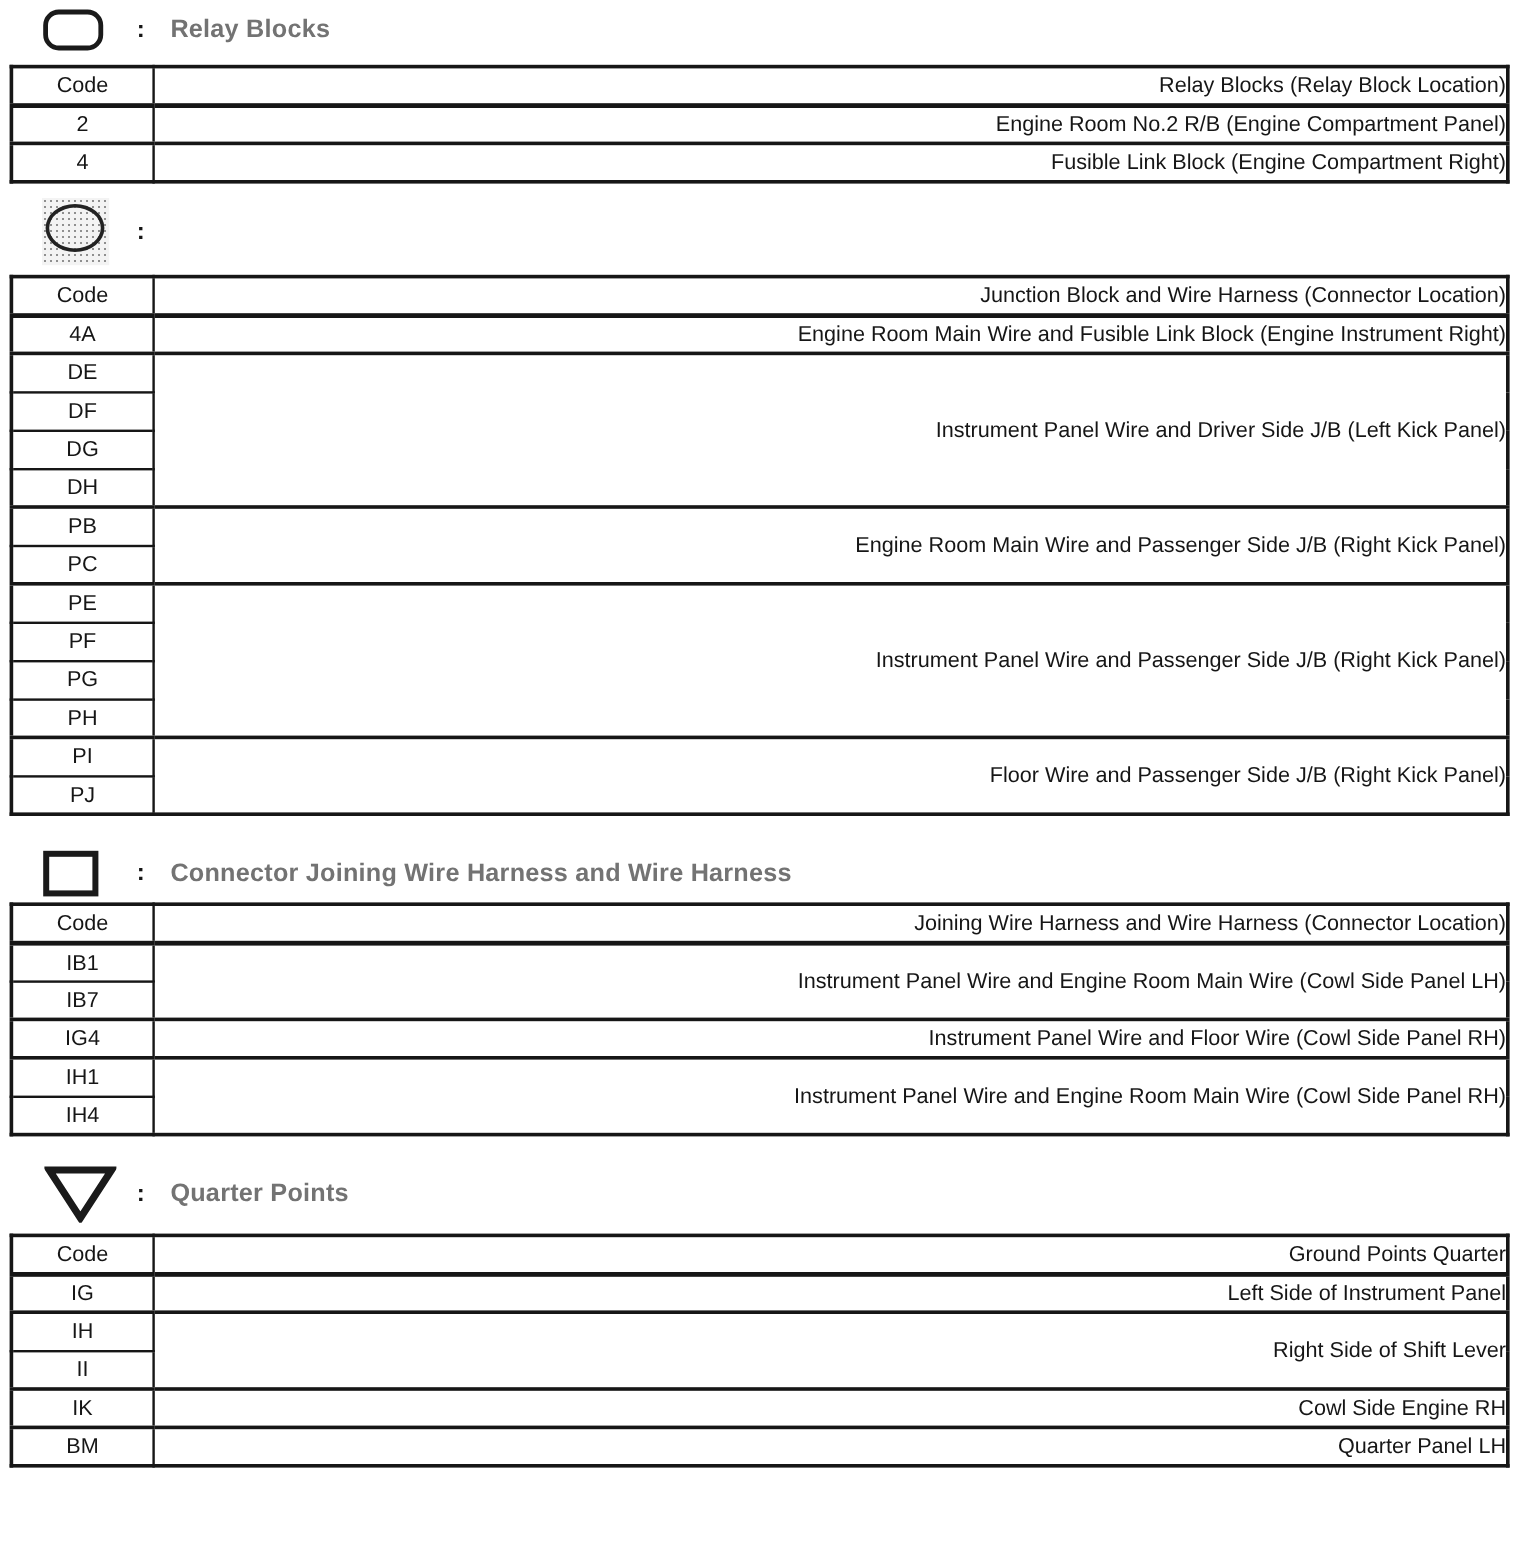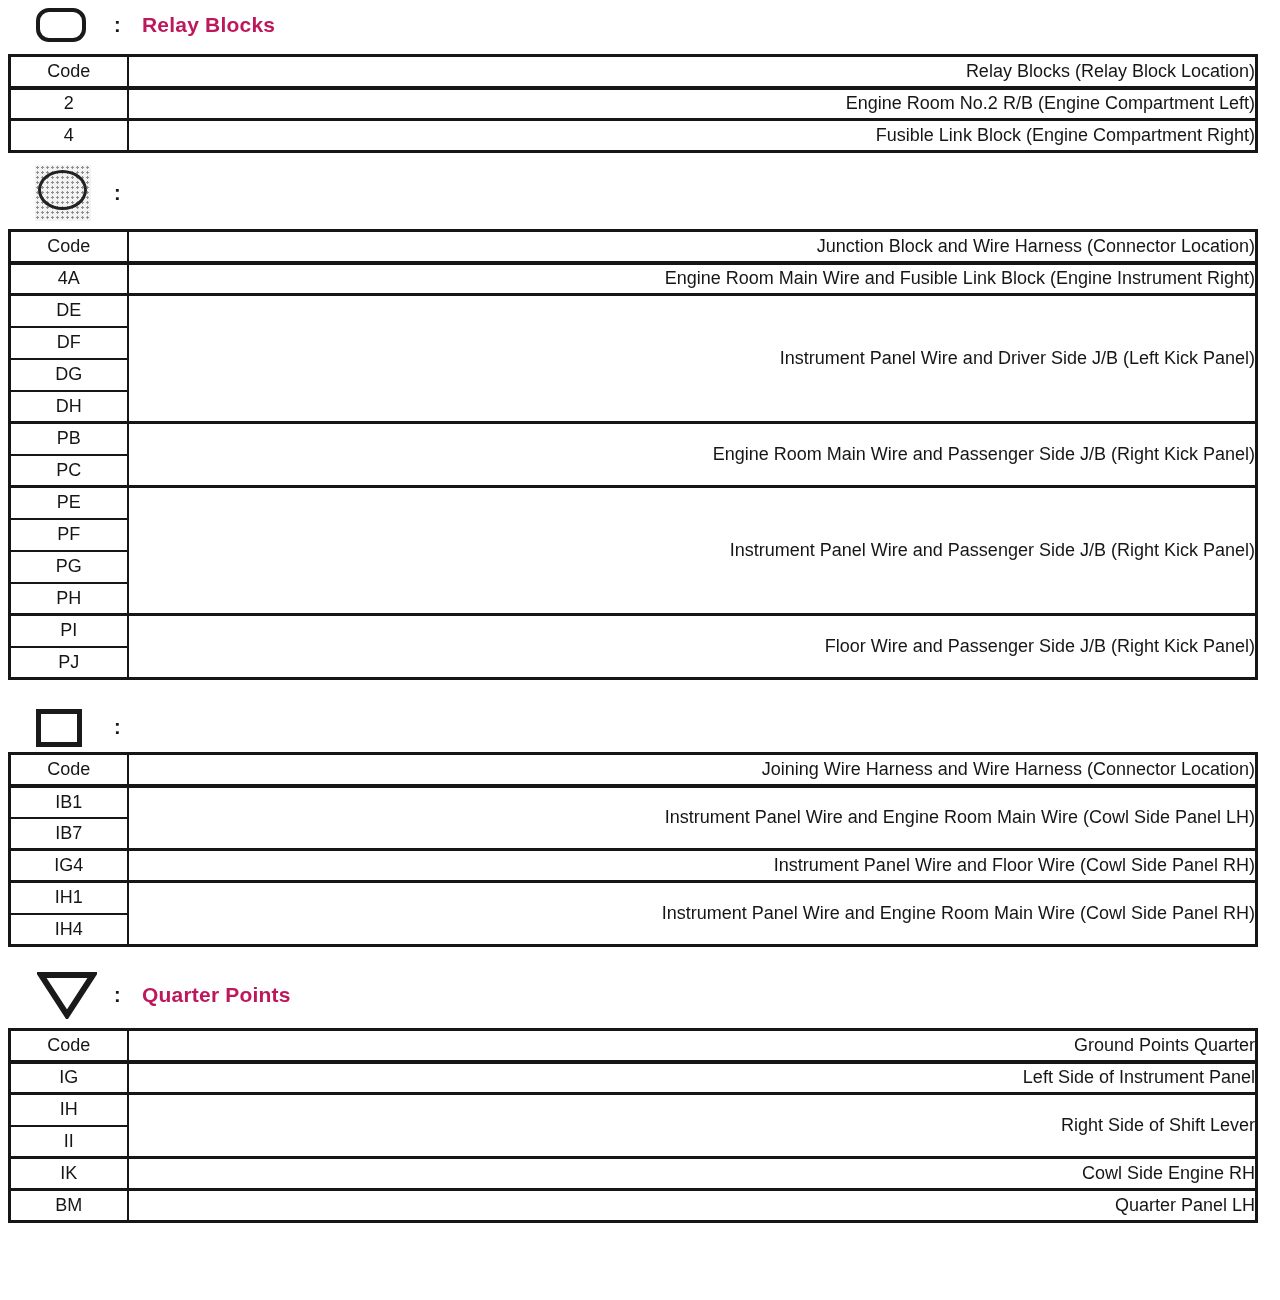--- a/index.html
+++ b/index.html
@@ -26,21 +26,21 @@
     font-weight: bold;
     color: #161616;
   }
   .sec-title {
     position: absolute;
     left: 134px;
     margin: 0;
     font-size: 21px;
     font-weight: bold;
     letter-spacing: 0.2px;
-    color: #be185d;
+    color: #737373;
     white-space: nowrap;
   }
 
   
   .icon { flex: none; margin-left: 28px; }
   .icon-relay {
     width: 50px; height: 34px;
     border: 4px solid #1a1a1a;
     border-radius: 13px;
     background: #fff;
@@ -123,21 +123,21 @@
         </colgroup>
       <thead>
         <tr>
           <th class="code-cell">Code</th>
           <th class="loc-cell">Relay Blocks (Relay Block Location)</th>
         </tr>
       </thead>
       <tbody>
         <tr class="gs">
           <td class="code-cell">2</td>
-          <td class="loc-cell">Engine Room No.2 R/B (Engine Compartment Left)</td>
+          <td class="loc-cell">Engine Room No.2 R/B (Engine Compartment Panel)</td>
         </tr>
         <tr class="gs">
           <td class="code-cell">4</td>
           <td class="loc-cell">Fusible Link Block (Engine Compartment Right)</td>
         </tr>
       </tbody>
     </table>
   </section>
 
   <section id="sec-junction">
@@ -204,20 +204,21 @@
           <td class="code-cell">PJ</td>
         </tr>
       </tbody>
     </table>
   </section>
 
   <section id="sec-joining">
     <div class="sec-header">
       <span class="icon icon-square"></span>
       <span class="sec-colon">:</span>
+      <h2 class="sec-title">Connector Joining Wire Harness and Wire Harness</h2>
     </div>
     <table class="legend">
       <colgroup>
           <col class="c-code">
           <col>
         </colgroup>
       <thead>
         <tr>
           <th class="code-cell">Code</th>
           <th class="loc-cell">Joining Wire Harness and Wire Harness (Connector Location)</th>

